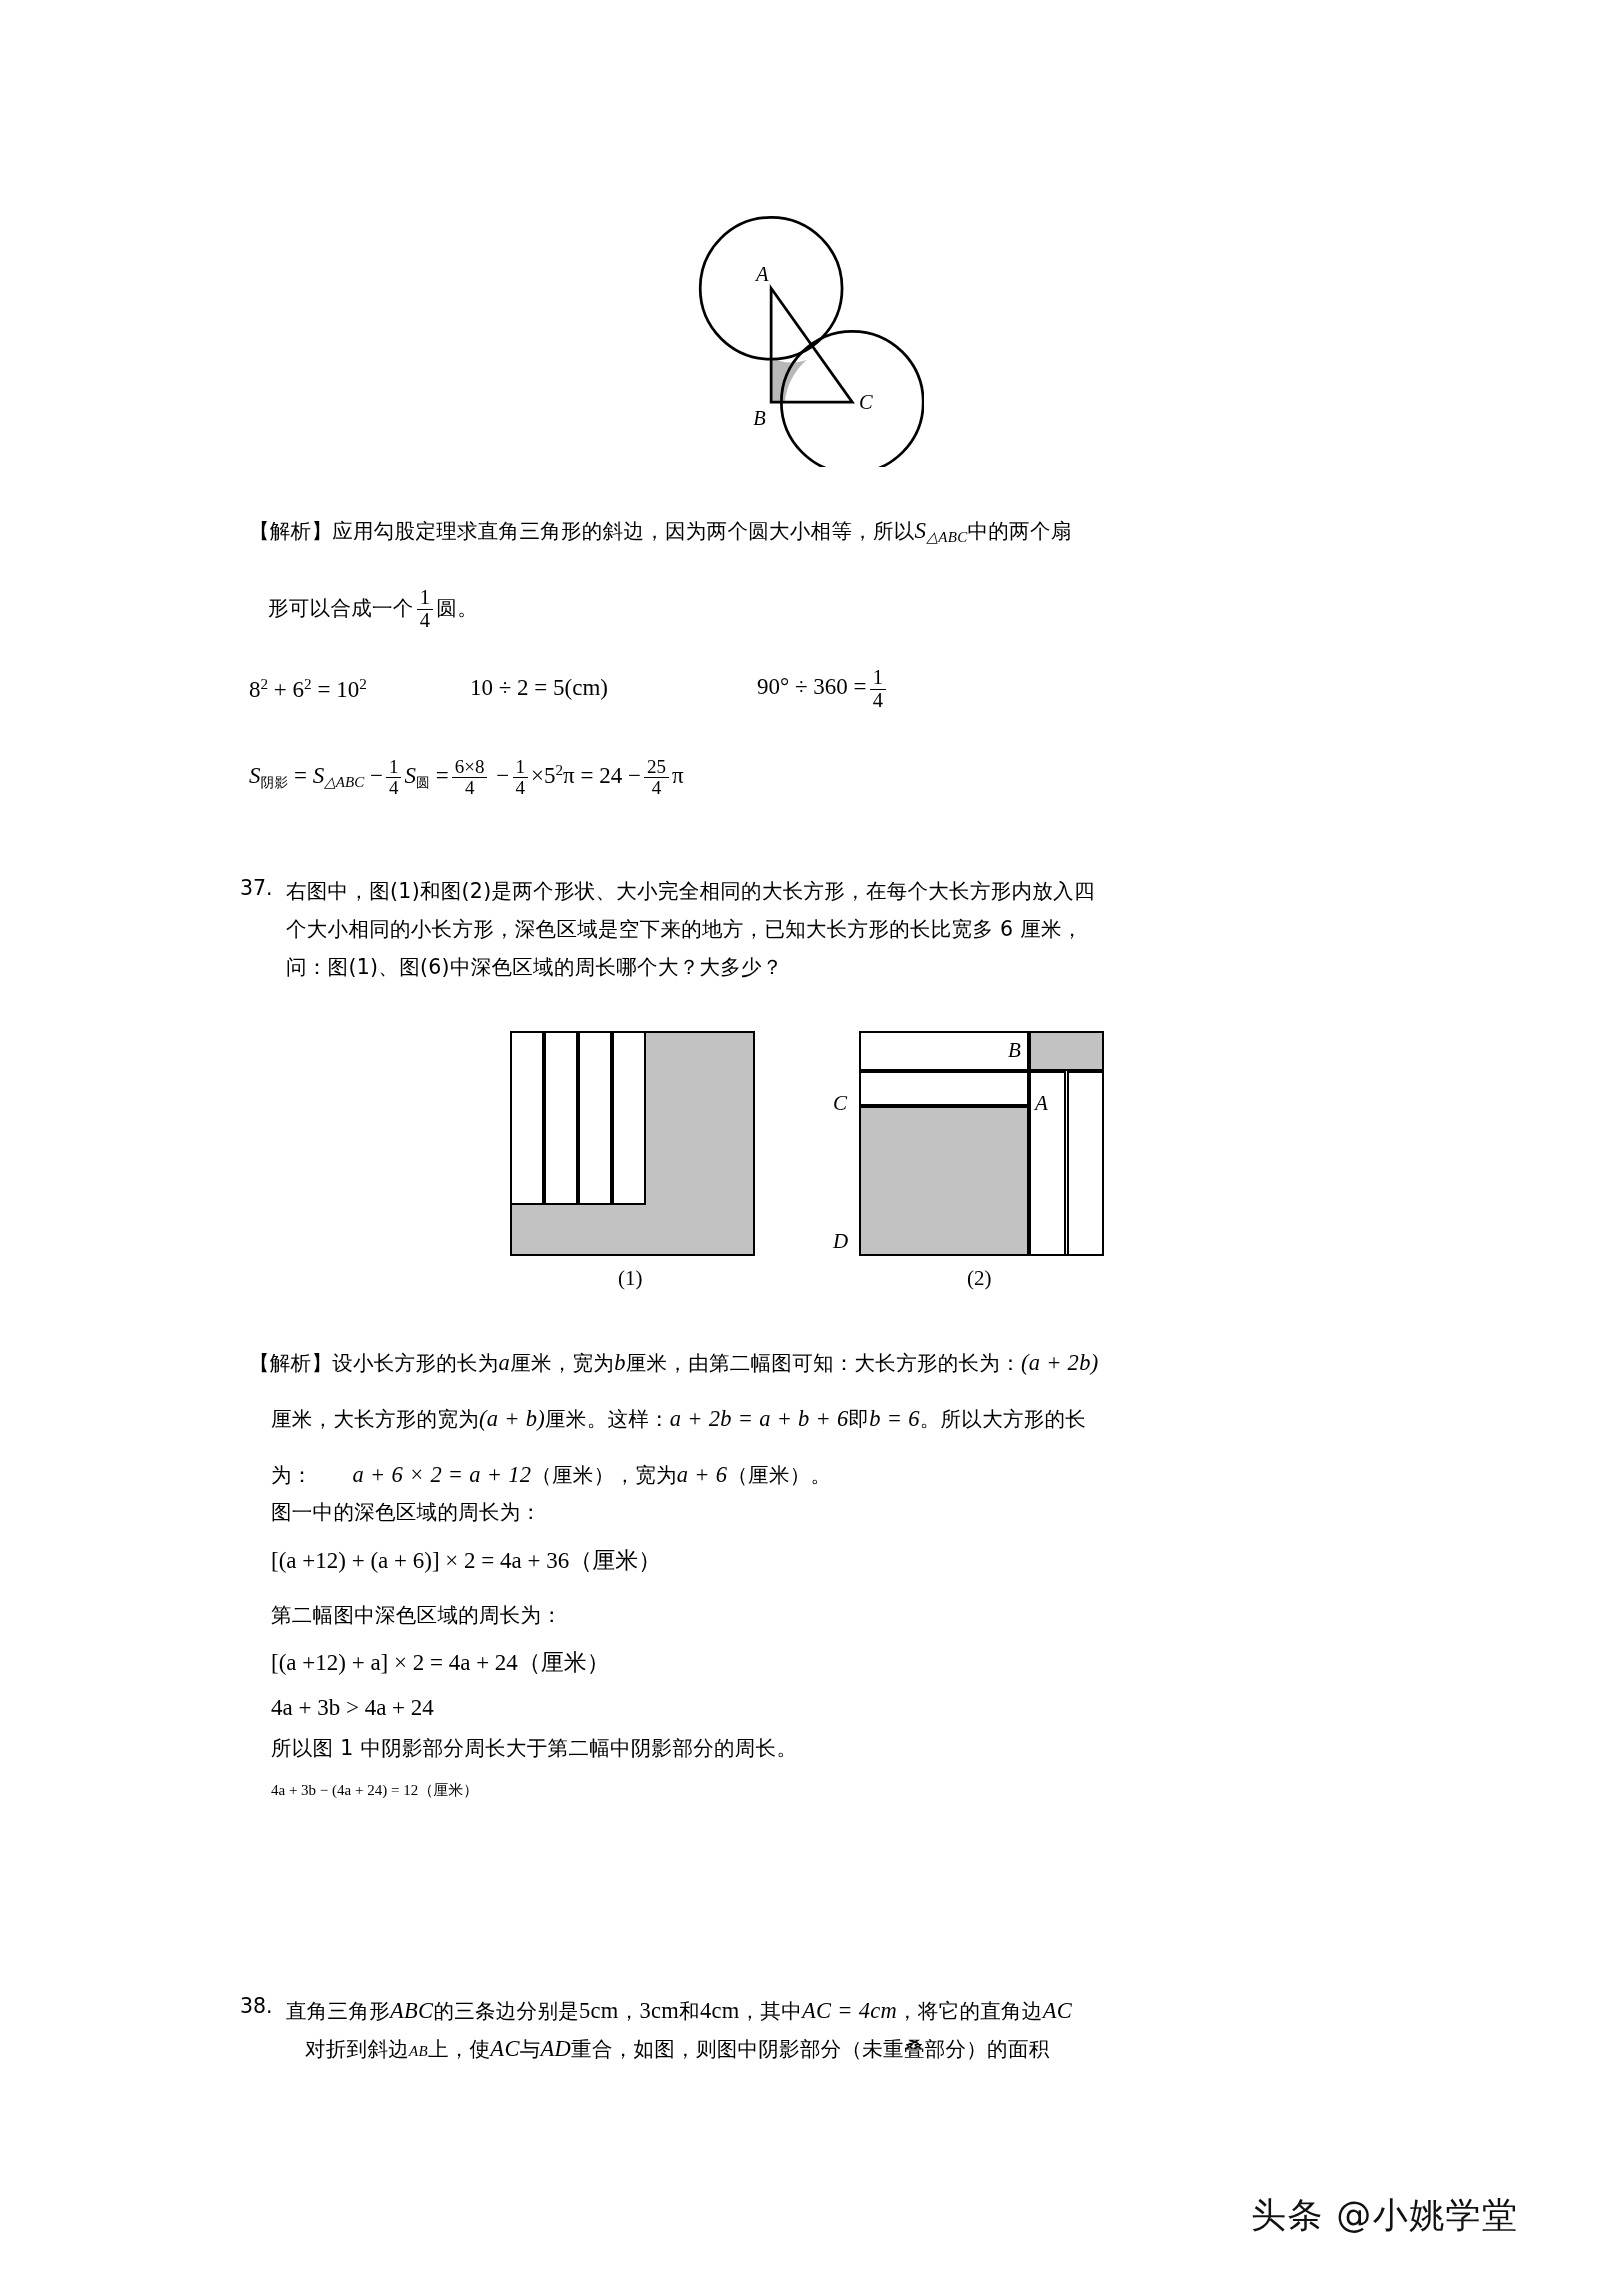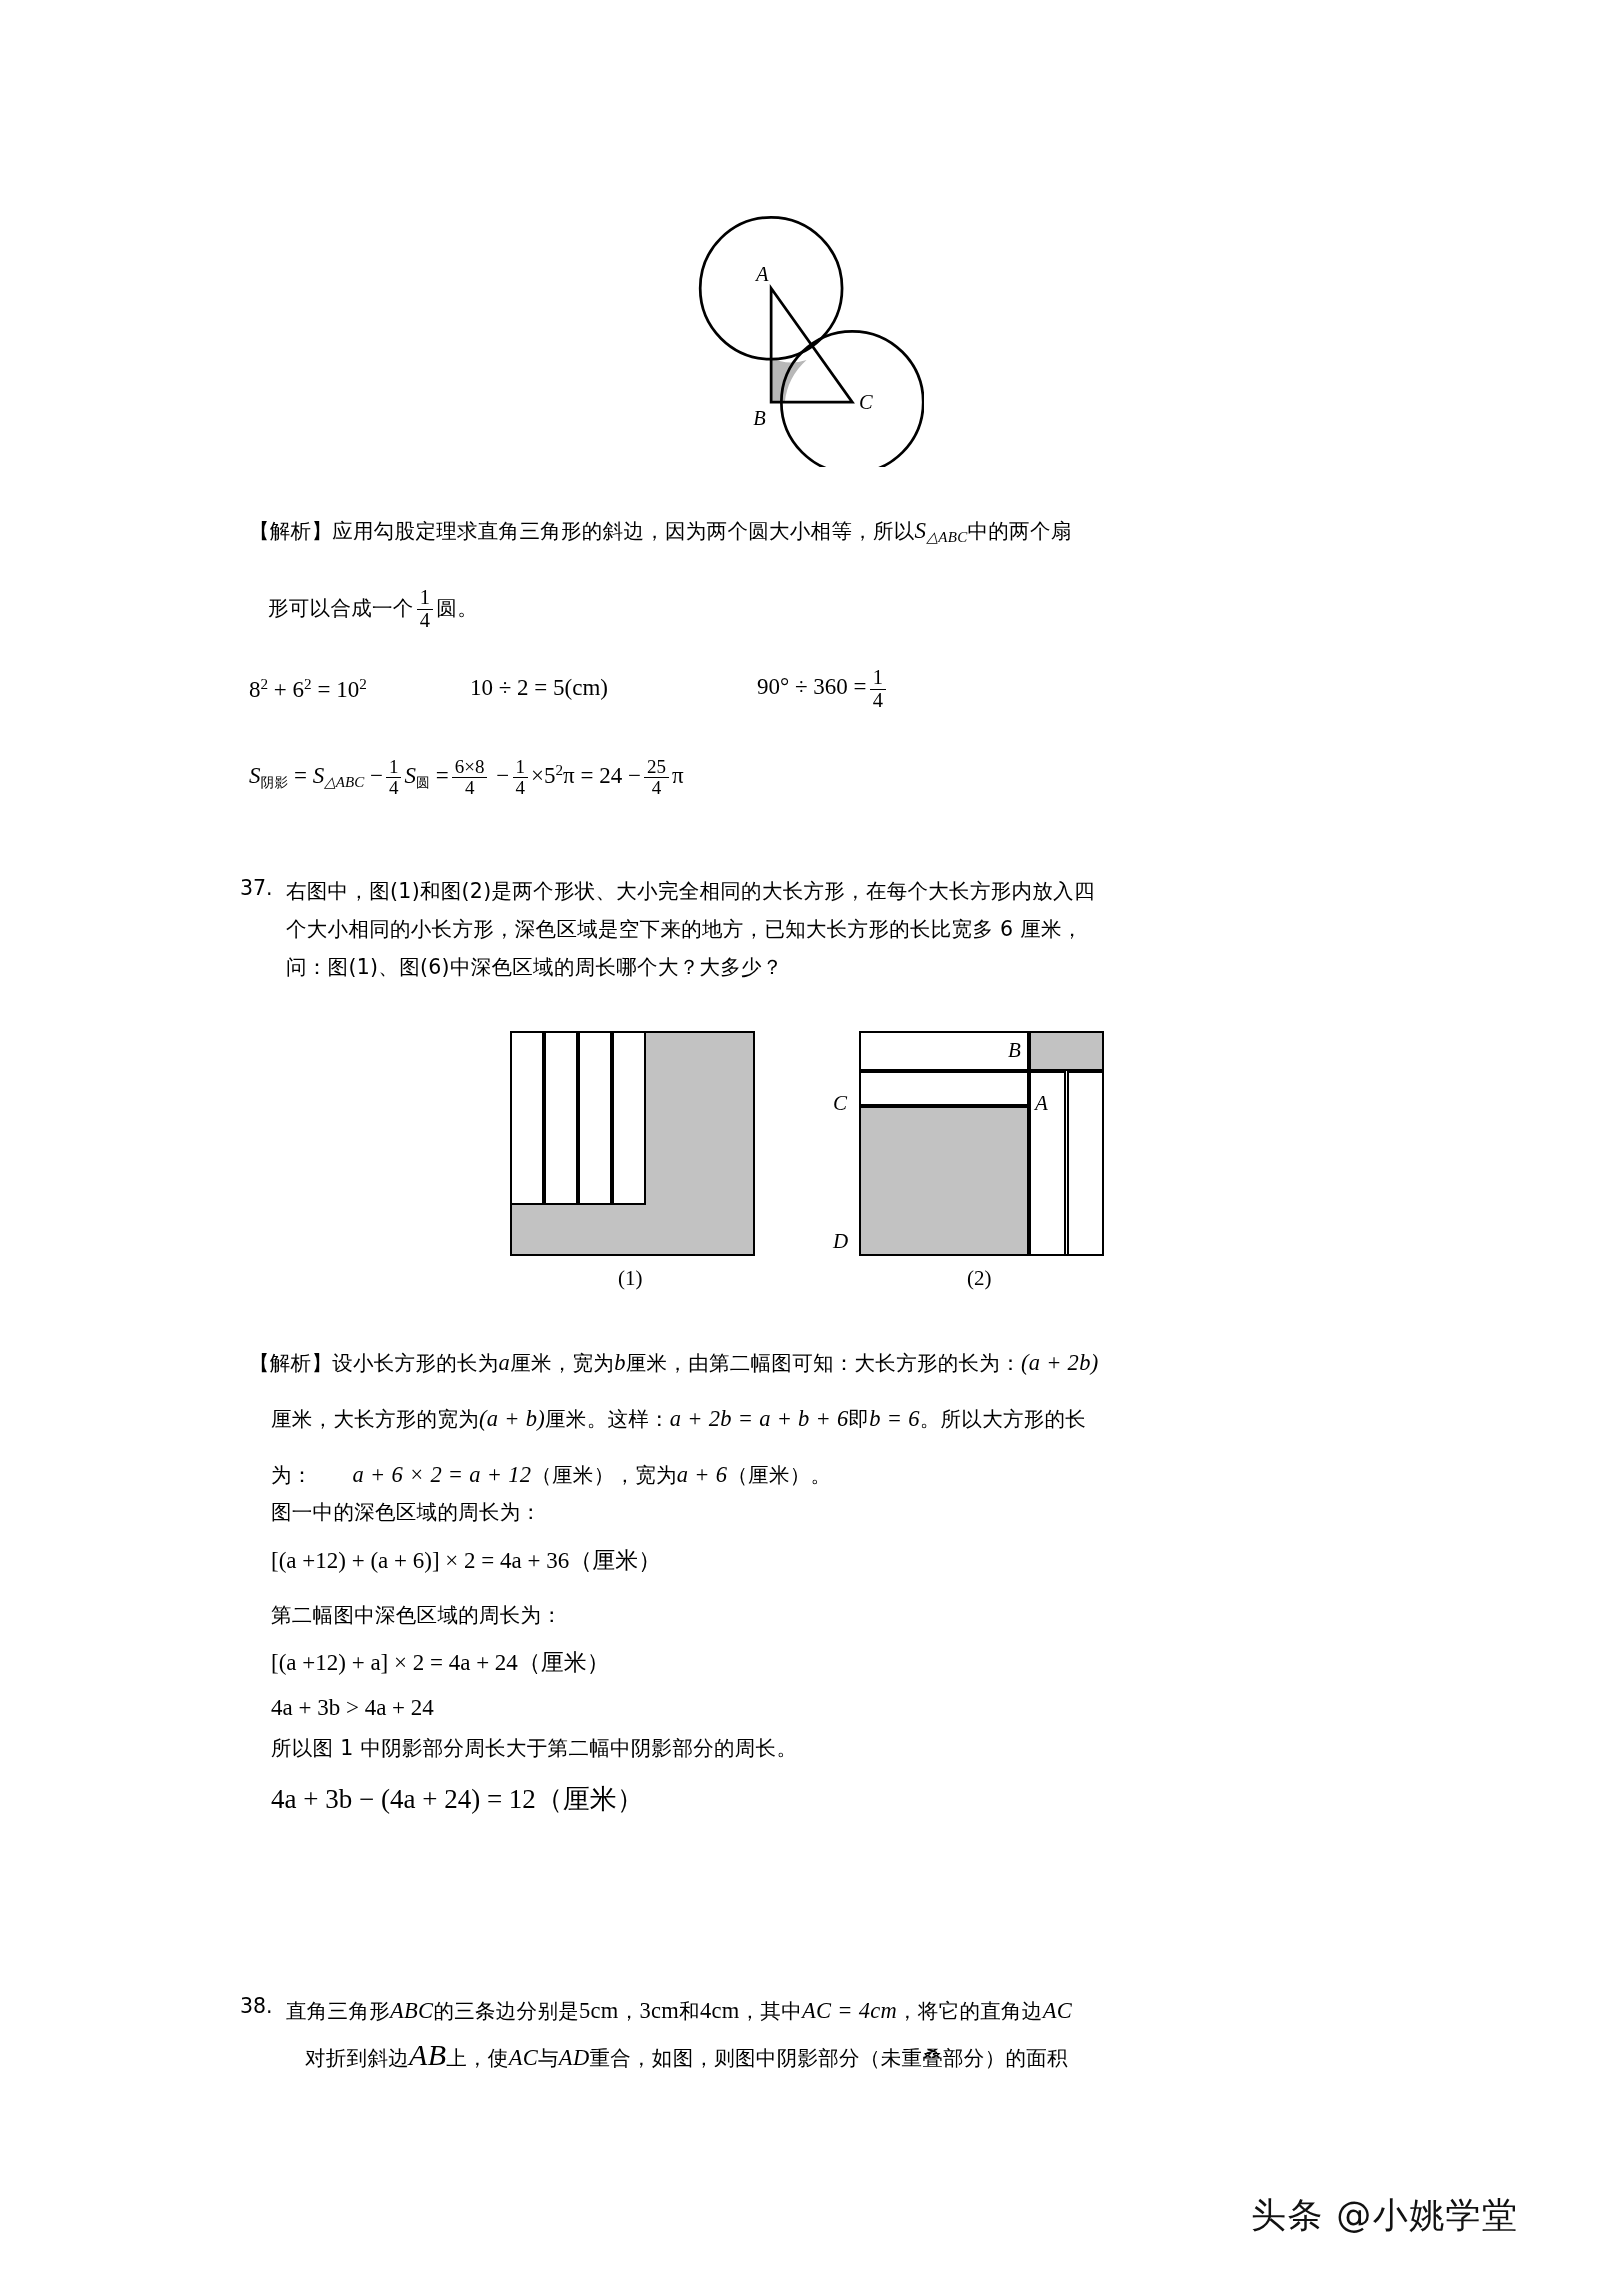--- a/index.html
+++ b/index.html
@@ -266,29 +266,29 @@
     <div class="ln" style="left:22px; top:199px; font-family:'Liberation Serif',serif; font-size:23px;">[(a +12) + (a + 6)] × 2 = 4a + 36（厘米）</div>
 
     <div class="ln cn" style="left:22px; top:254px;">第二幅图中深色区域的周长为：</div>
 
     <div class="ln" style="left:22px; top:301px; font-family:'Liberation Serif',serif; font-size:23px;">[(a +12) + a] × 2 = 4a + 24（厘米）</div>
 
     <div class="ln" style="left:22px; top:349px; font-family:'Liberation Serif',serif; font-size:23px;">4a + 3b &gt; 4a + 24</div>
 
     <div class="ln cn" style="left:22px; top:387px;">所以图 1 中阴影部分周长大于第二幅中阴影部分的周长。</div>
 
-    <div class="ln" style="left:22px; top:435px; font-family:'Liberation Serif',serif; font-size:27px;">4a + 3b − (4a + 24) = 12（厘米）</div>
+    <div class="ln" style="left:22px; top:435px; font-family:'Liberation Serif',serif; font-size:15px;">4a + 3b − (4a + 24) = 12（厘米）</div>
   </div>
 
   <div class="q38num">38.</div>
   <div class="q38body">
     <div class="ln cn" style="top:0;">
       <span>直角三角形</span><span class="mi" style="font-size:22.5px;">ABC</span><span>的三条边分别是</span><span class="mn" style="font-size:22.5px;">5cm</span><span>，</span><span class="mn" style="font-size:22.5px;">3cm</span><span>和</span><span class="mn" style="font-size:22.5px;">4cm</span><span>，其中</span><span class="mi" style="font-size:22.5px;">AC = 4cm</span><span>，将它的直角边</span><span class="mi" style="font-size:22.5px;">AC</span>
     </div>
     <div class="ln cn" style="top:38px; left:19px;">
-      <span>对折到斜边</span><span class="mi" style="font-size:30px;">AB</span><span>上，使</span><span class="mi" style="font-size:22.5px;">AC</span><span>与</span><span class="mi" style="font-size:22.5px;">AD</span><span>重合，如图，则图中阴影部分（未重叠部分）的面积</span>
+      <span>对折到斜边</span><span class="mi" style="font-size:15px;">AB</span><span>上，使</span><span class="mi" style="font-size:22.5px;">AC</span><span>与</span><span class="mi" style="font-size:22.5px;">AD</span><span>重合，如图，则图中阴影部分（未重叠部分）的面积</span>
     </div>
   </div>
 
   <div class="watermark">头条 @小姚学堂</div>
 
 </div>
 
 
 </body></html>

